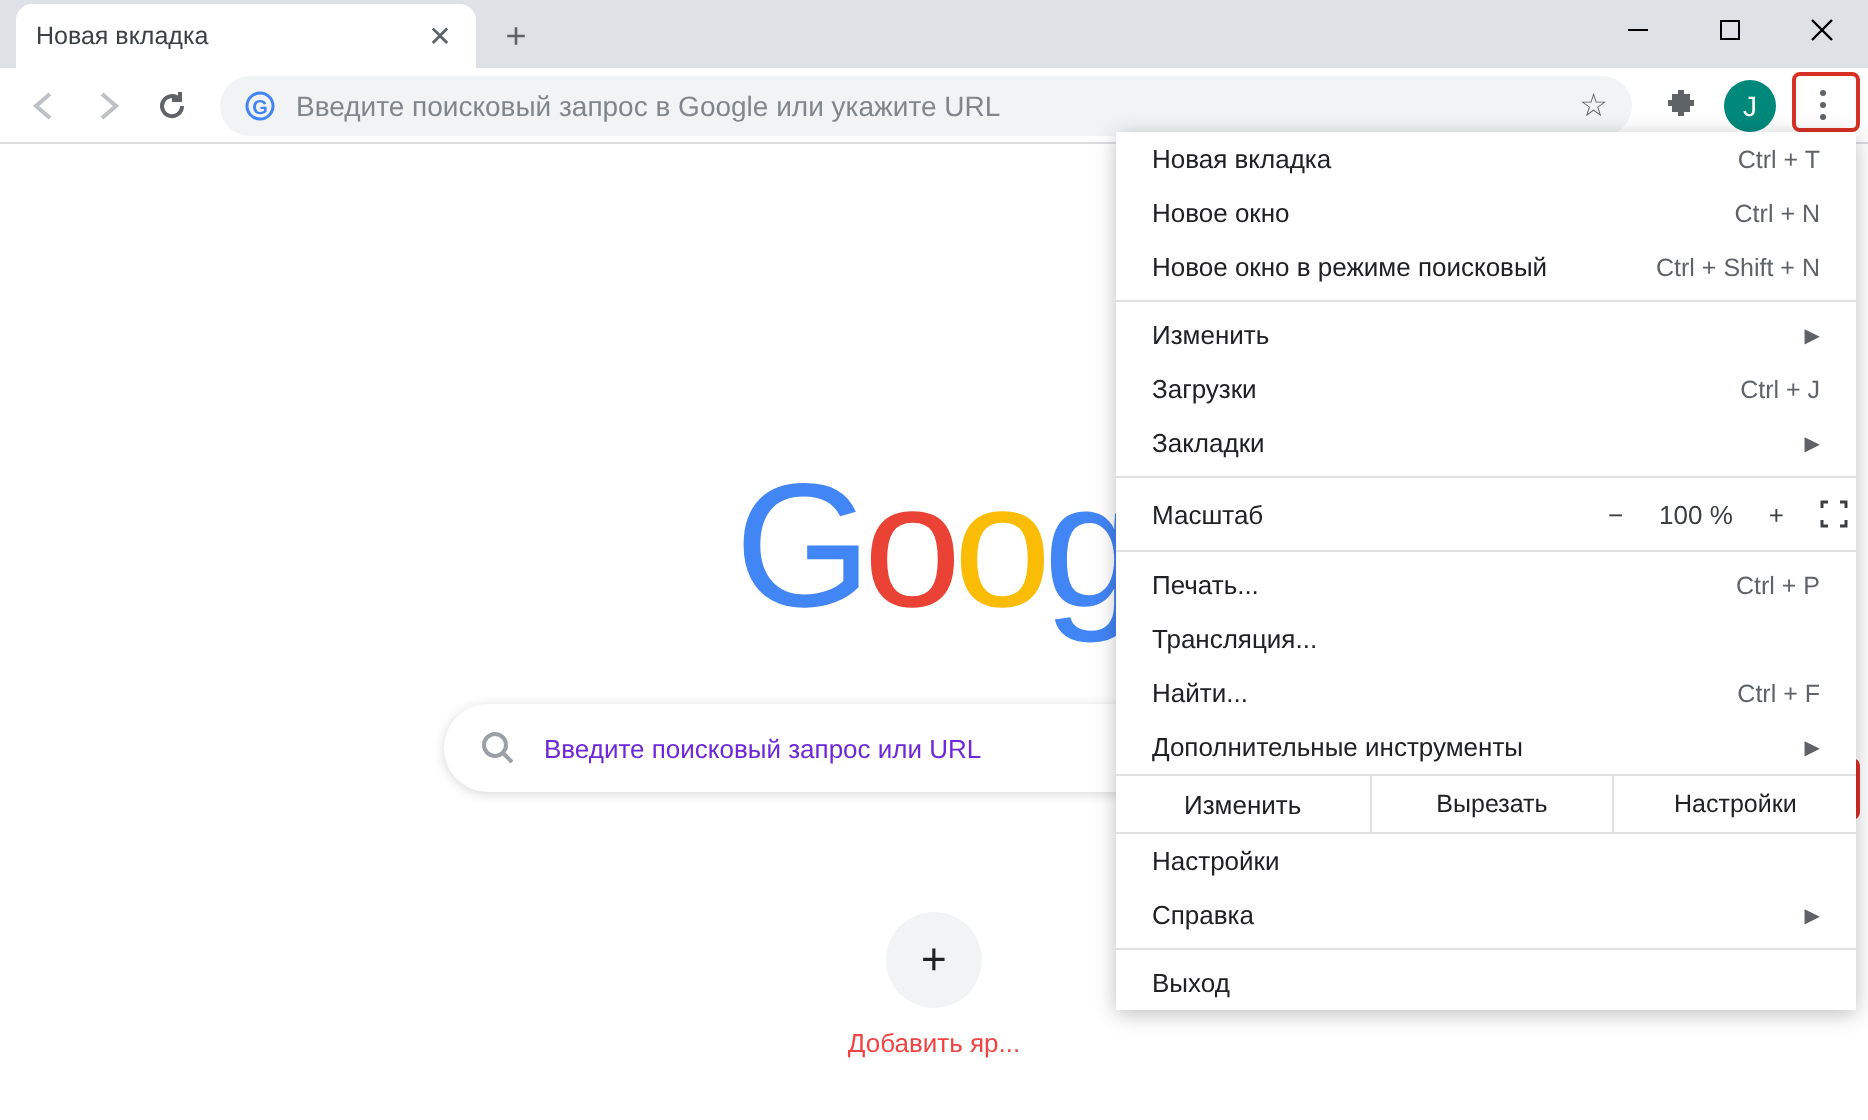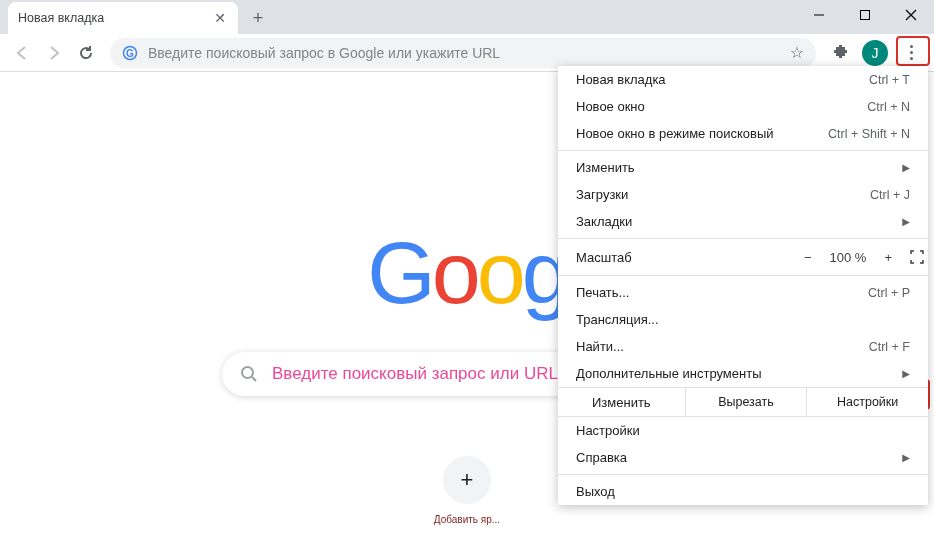--- a/index.html
+++ b/index.html
@@ -22,24 +22,24 @@
 .menu-btn-inner{display:flex;flex-direction:column;gap:3px}
 .menu-btn-inner span{width:3px;height:3px;background:#5f6368;border-radius:50%}
 .highlight-box{position:absolute;border:2.5px solid #d93025;border-radius:4px;pointer-events:none}
 .hl-menu{right:4px;top:36px;width:34px;height:30px}
 .hl-settings{right:4px;top:379px;width:372px;height:31px}
 .content{position:relative;height:calc(100% - 72px);display:flex;flex-direction:column;align-items:center;padding-top:150px}
 .logo{font-size:88px;font-weight:400;letter-spacing:-4px;display:flex}
 .g1{color:#4285f4}.o1{color:#ea4335}.o2{color:#fbbc05}.g2{color:#4285f4}
 .searchbox{margin-top:28px;width:490px;height:44px;border-radius:22px;background:#fff;box-shadow:0 1px 6px rgba(32,33,36,.18);display:flex;align-items:center;padding:0 18px;gap:14px}
 .search-icon{color:#9aa0a6}
-.search-text{color:#ec4899;font-size:17px}
+.search-text{color:#6d28d9;font-size:13px}
 .add-shortcut{margin-top:60px;display:flex;flex-direction:column;align-items:center;gap:10px}
 .add-circle{width:48px;height:48px;border-radius:50%;background:#f1f3f4;display:flex;align-items:center;justify-content:center;color:#202124;font-size:22px}
-.add-label{font-size:10px;color:#7f1d1d}
+.add-label{font-size:13px;color:#ef4444}
 .menu{position:absolute;right:6px;top:66px;width:370px;background:#fff;box-shadow:0 2px 10px rgba(0,0,0,.25);font-size:13px;color:#202124;z-index:5}
 .menu-item{display:flex;align-items:center;justify-content:space-between;padding:7px 18px;height:27px}
 .menu-sep{height:1px;background:#e0e0e0;margin:3px 0}
 .shortcut{color:#5f6368;font-size:12.5px}
 .submenu-arrow{color:#5f6368;font-size:10px}
 .zoom-row{display:flex;align-items:center;padding:4px 4px 4px 18px;height:30px;gap:14px}
 .zoom-label{flex:1}
 .zoom-ctrl{display:flex;align-items:center;gap:18px;color:#3c4043}
 .full-icon{width:14px;height:14px}
 .edit-row{display:flex;height:30px;border-top:1px solid #e0e0e0;border-bottom:1px solid #e0e0e0}

